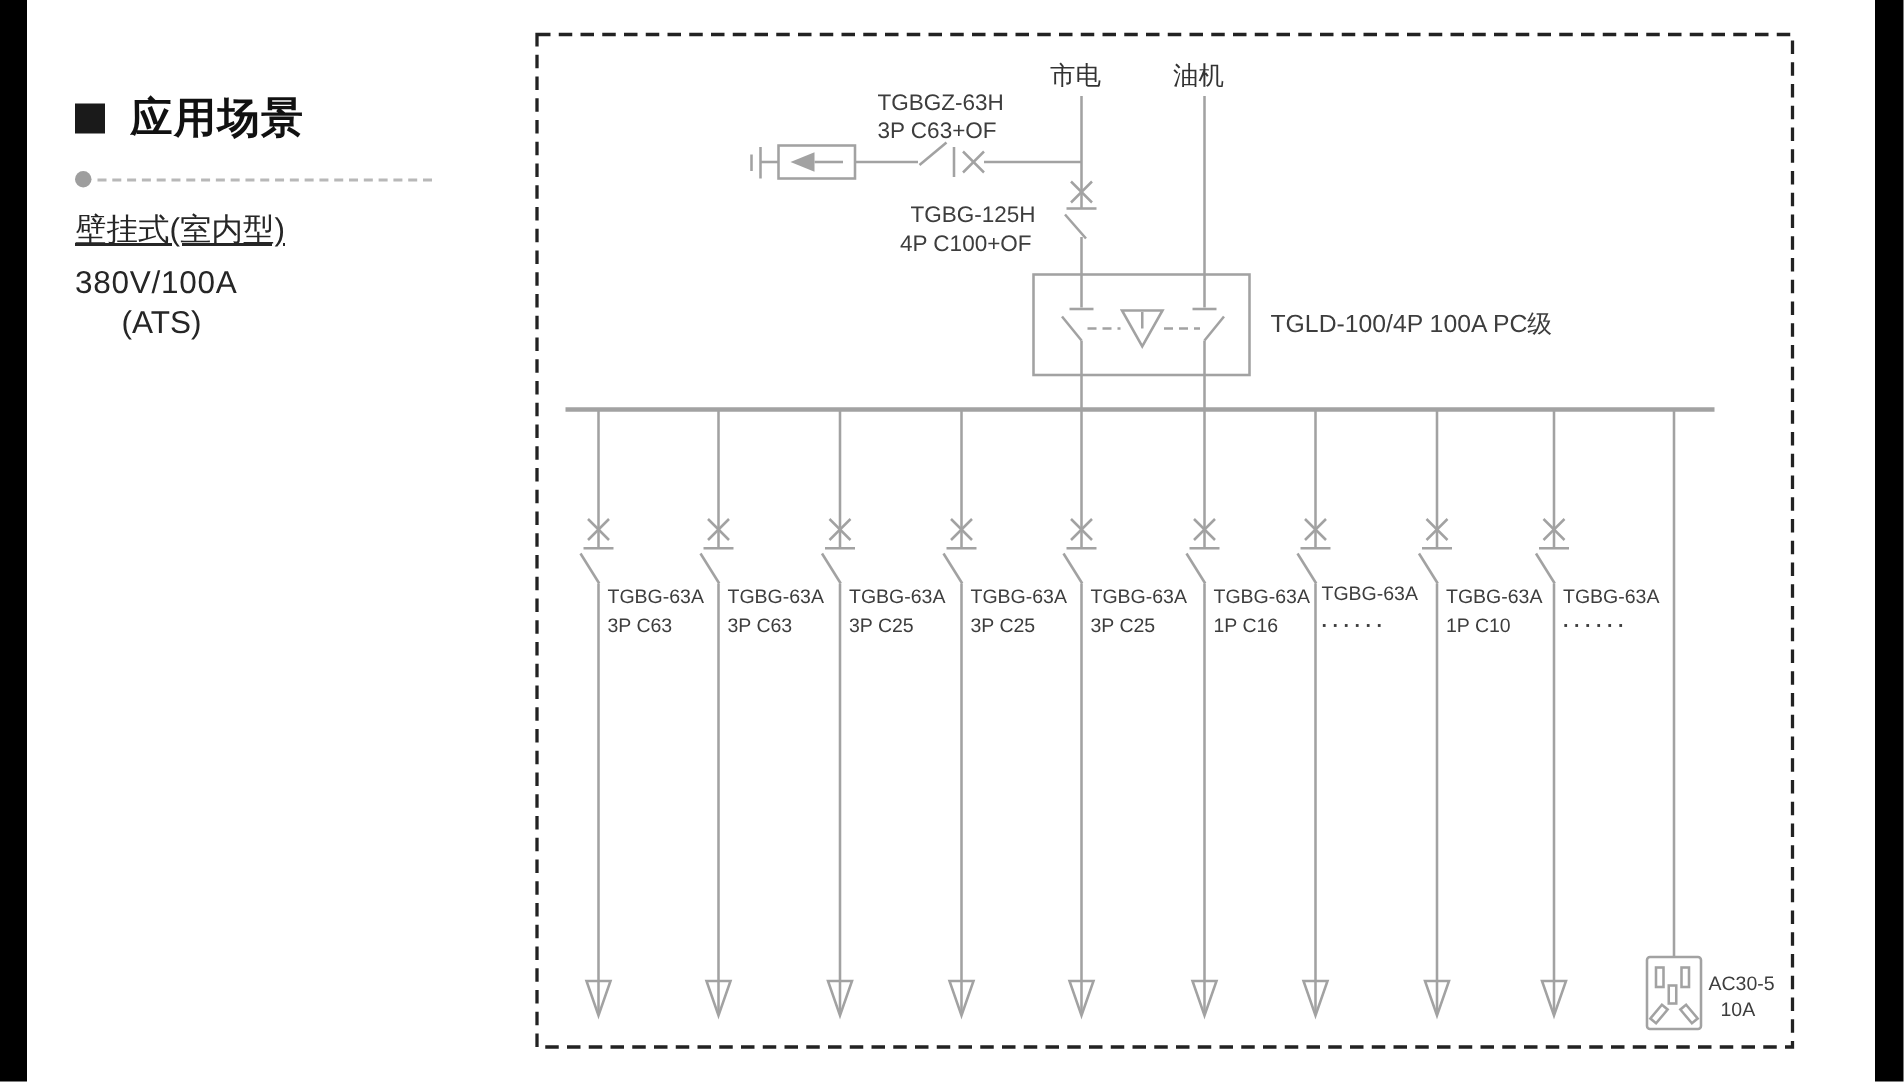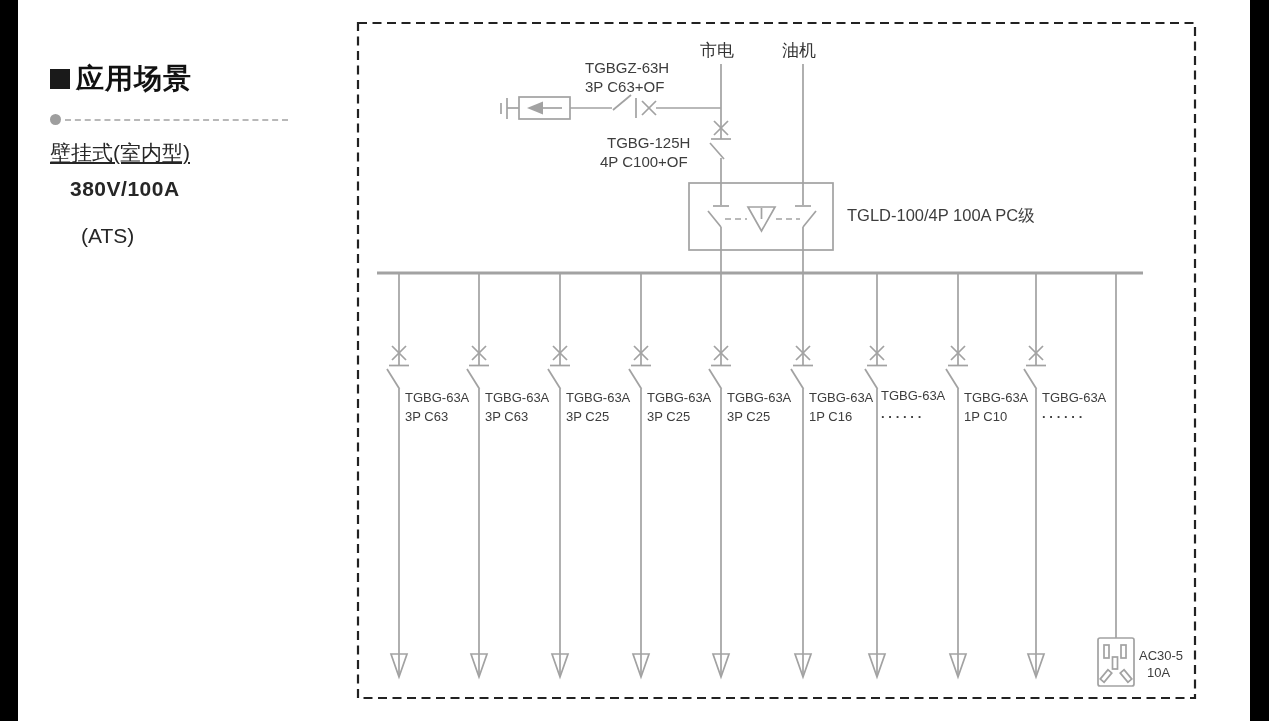--- a/index.html
+++ b/index.html
@@ -6,30 +6,30 @@
   body{
     width:1269px;height:721px;position:relative;background:#ffffff;
     font-family:"Liberation Sans",sans-serif;overflow:hidden;
   }
   .edge-bar{position:absolute;top:0;bottom:0;width:18px;background:#000;}
   .edge-bar.left{left:0;}
   .edge-bar.right{right:0;width:19px;}
 
   
   .sidebar{position:absolute;left:50px;top:60px;width:250px;color:#1f1f1f;}
-  .sb-heading{display:flex;align-items:center;gap:6px;}
+  .sb-heading{display:flex;align-items:center;gap:17px;}
   .sb-square{width:20px;height:20px;background:#1a1a1a;flex:0 0 auto;}
   .sb-title{font-size:28px;font-weight:bold;letter-spacing:1px;color:#111;}
   .sb-sep{display:flex;align-items:center;margin-top:16px;width:238px;}
   .sb-dot{width:11px;height:11px;border-radius:50%;background:#9e9e9e;flex:0 0 auto;}
   .sb-dash{flex:1;border-top:2px dashed #b8b8b8;margin-left:4px;}
   .sb-line{font-size:21px;color:#262626;}
   .sb-line.l1{margin-top:14px;text-decoration:underline;}
-  .sb-line.l2{margin-top:10px;margin-left:20px;letter-spacing:0.5px;font-weight:bold;}
-  .sb-line.l3{margin-top:23px;margin-left:31px;}
+  .sb-line.l2{margin-top:10px;margin-left:0;letter-spacing:0.5px;}
+  .sb-line.l3{margin-top:3px;margin-left:31px;}
 
   
   svg{position:absolute;left:0;top:0;}
   .w{stroke:#a2a2a2;stroke-width:1.7;fill:none;stroke-linecap:butt;}
   .wthick{stroke:#a2a2a2;stroke-width:3;fill:none;}
   .wfill{fill:#a2a2a2;stroke:none;}
   .wdash{stroke:#a2a2a2;stroke-width:1.7;fill:none;stroke-dasharray:6 4;}
   .border-dash{fill:none;stroke:#222;stroke-width:2.2;stroke-dasharray:9 5.5;}
   text.dl{fill:#3d3d3d;font-family:"Liberation Sans",sans-serif;font-size:13px;}
   text.dm{fill:#3d3d3d;font-family:"Liberation Sans",sans-serif;font-size:15px;}

